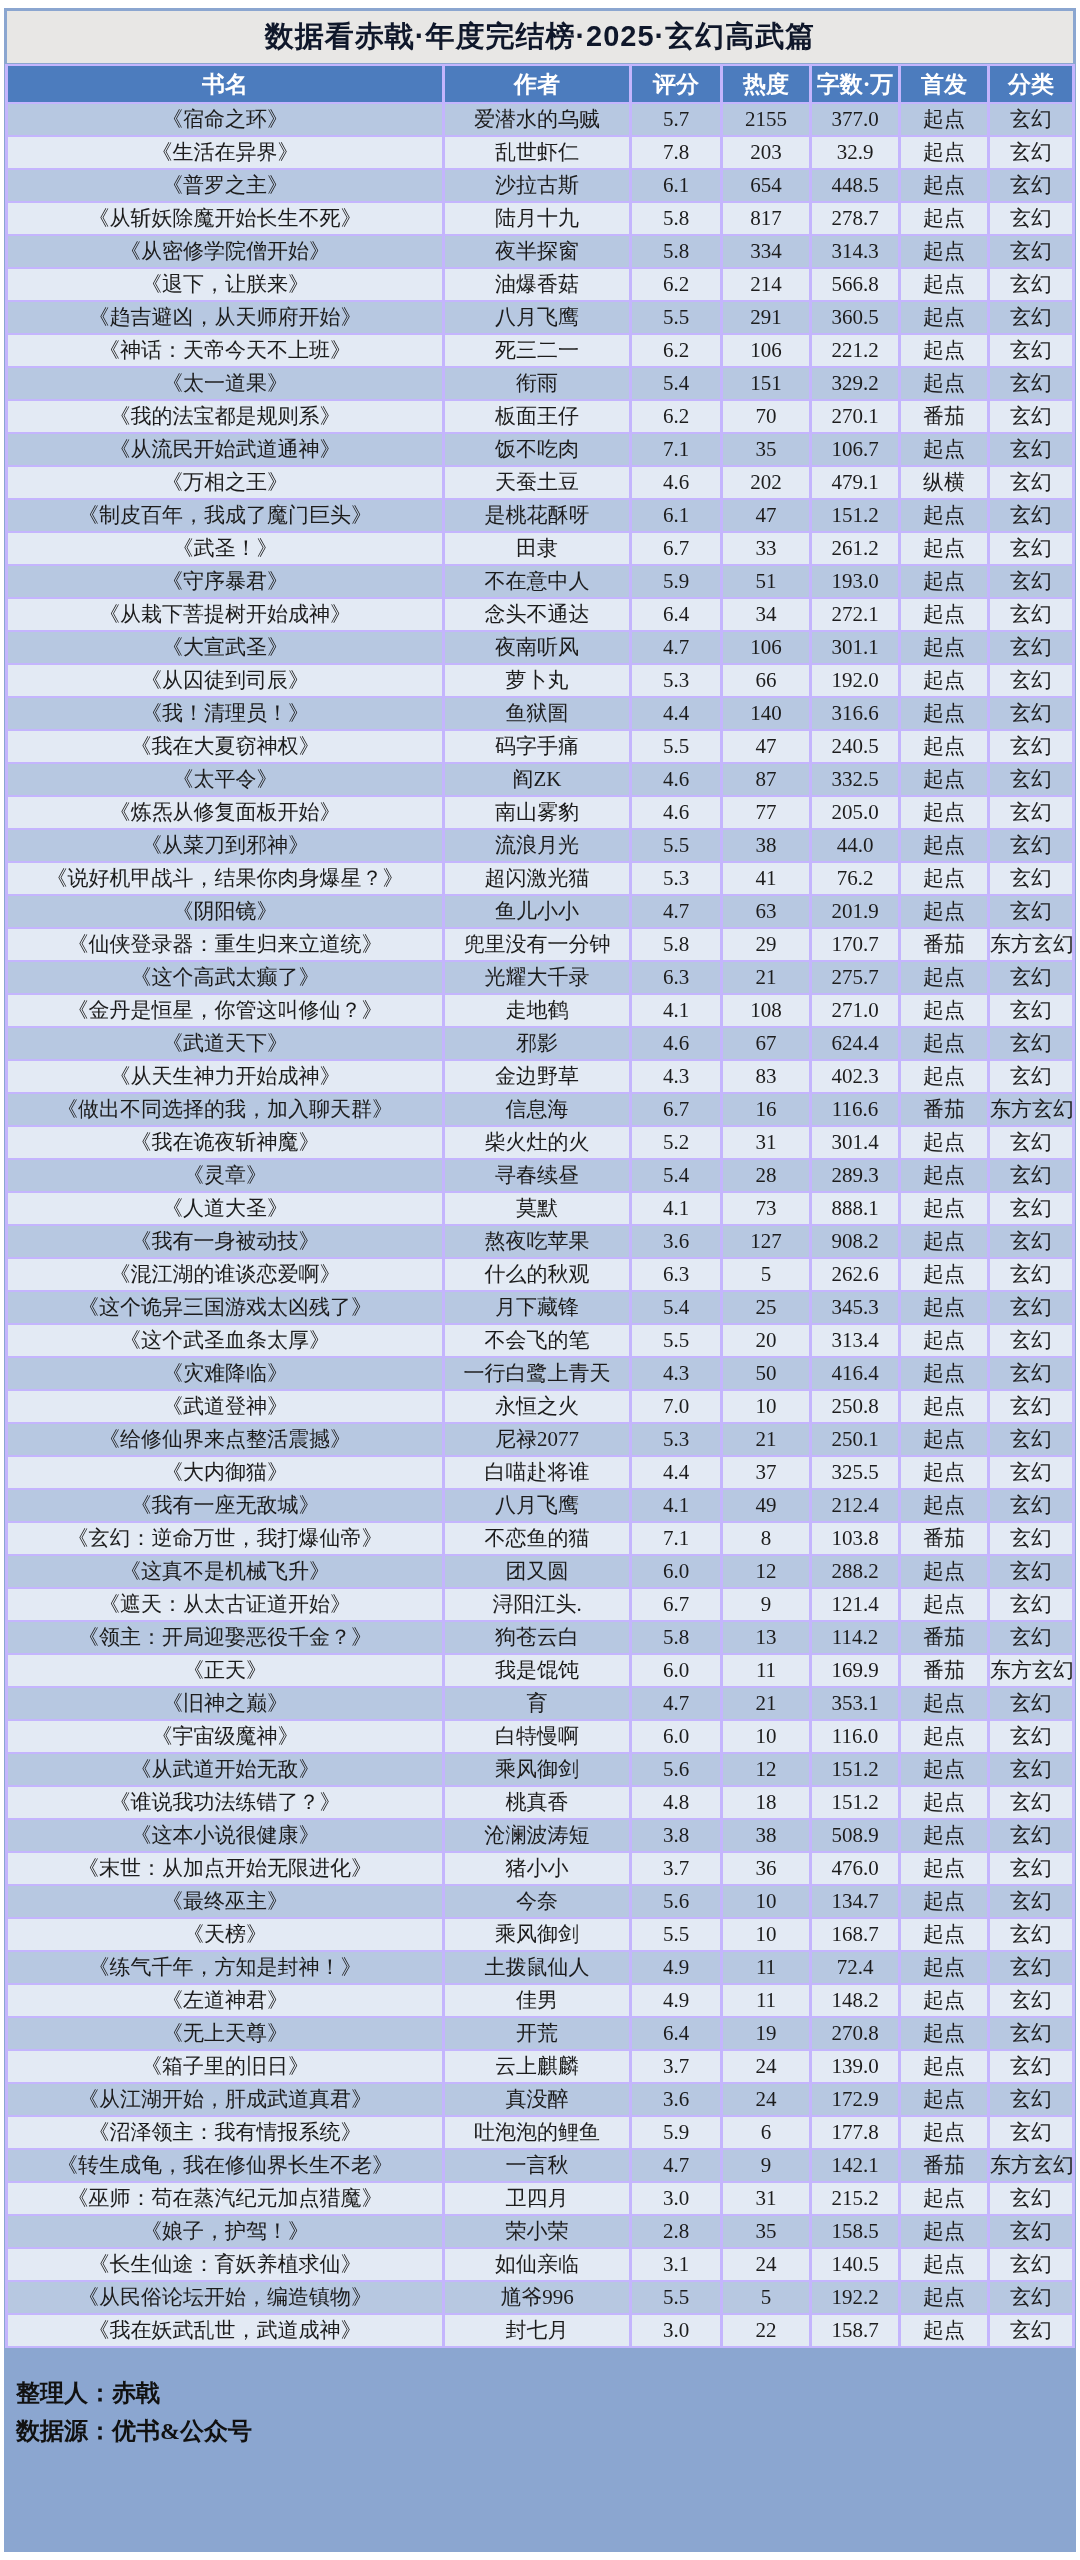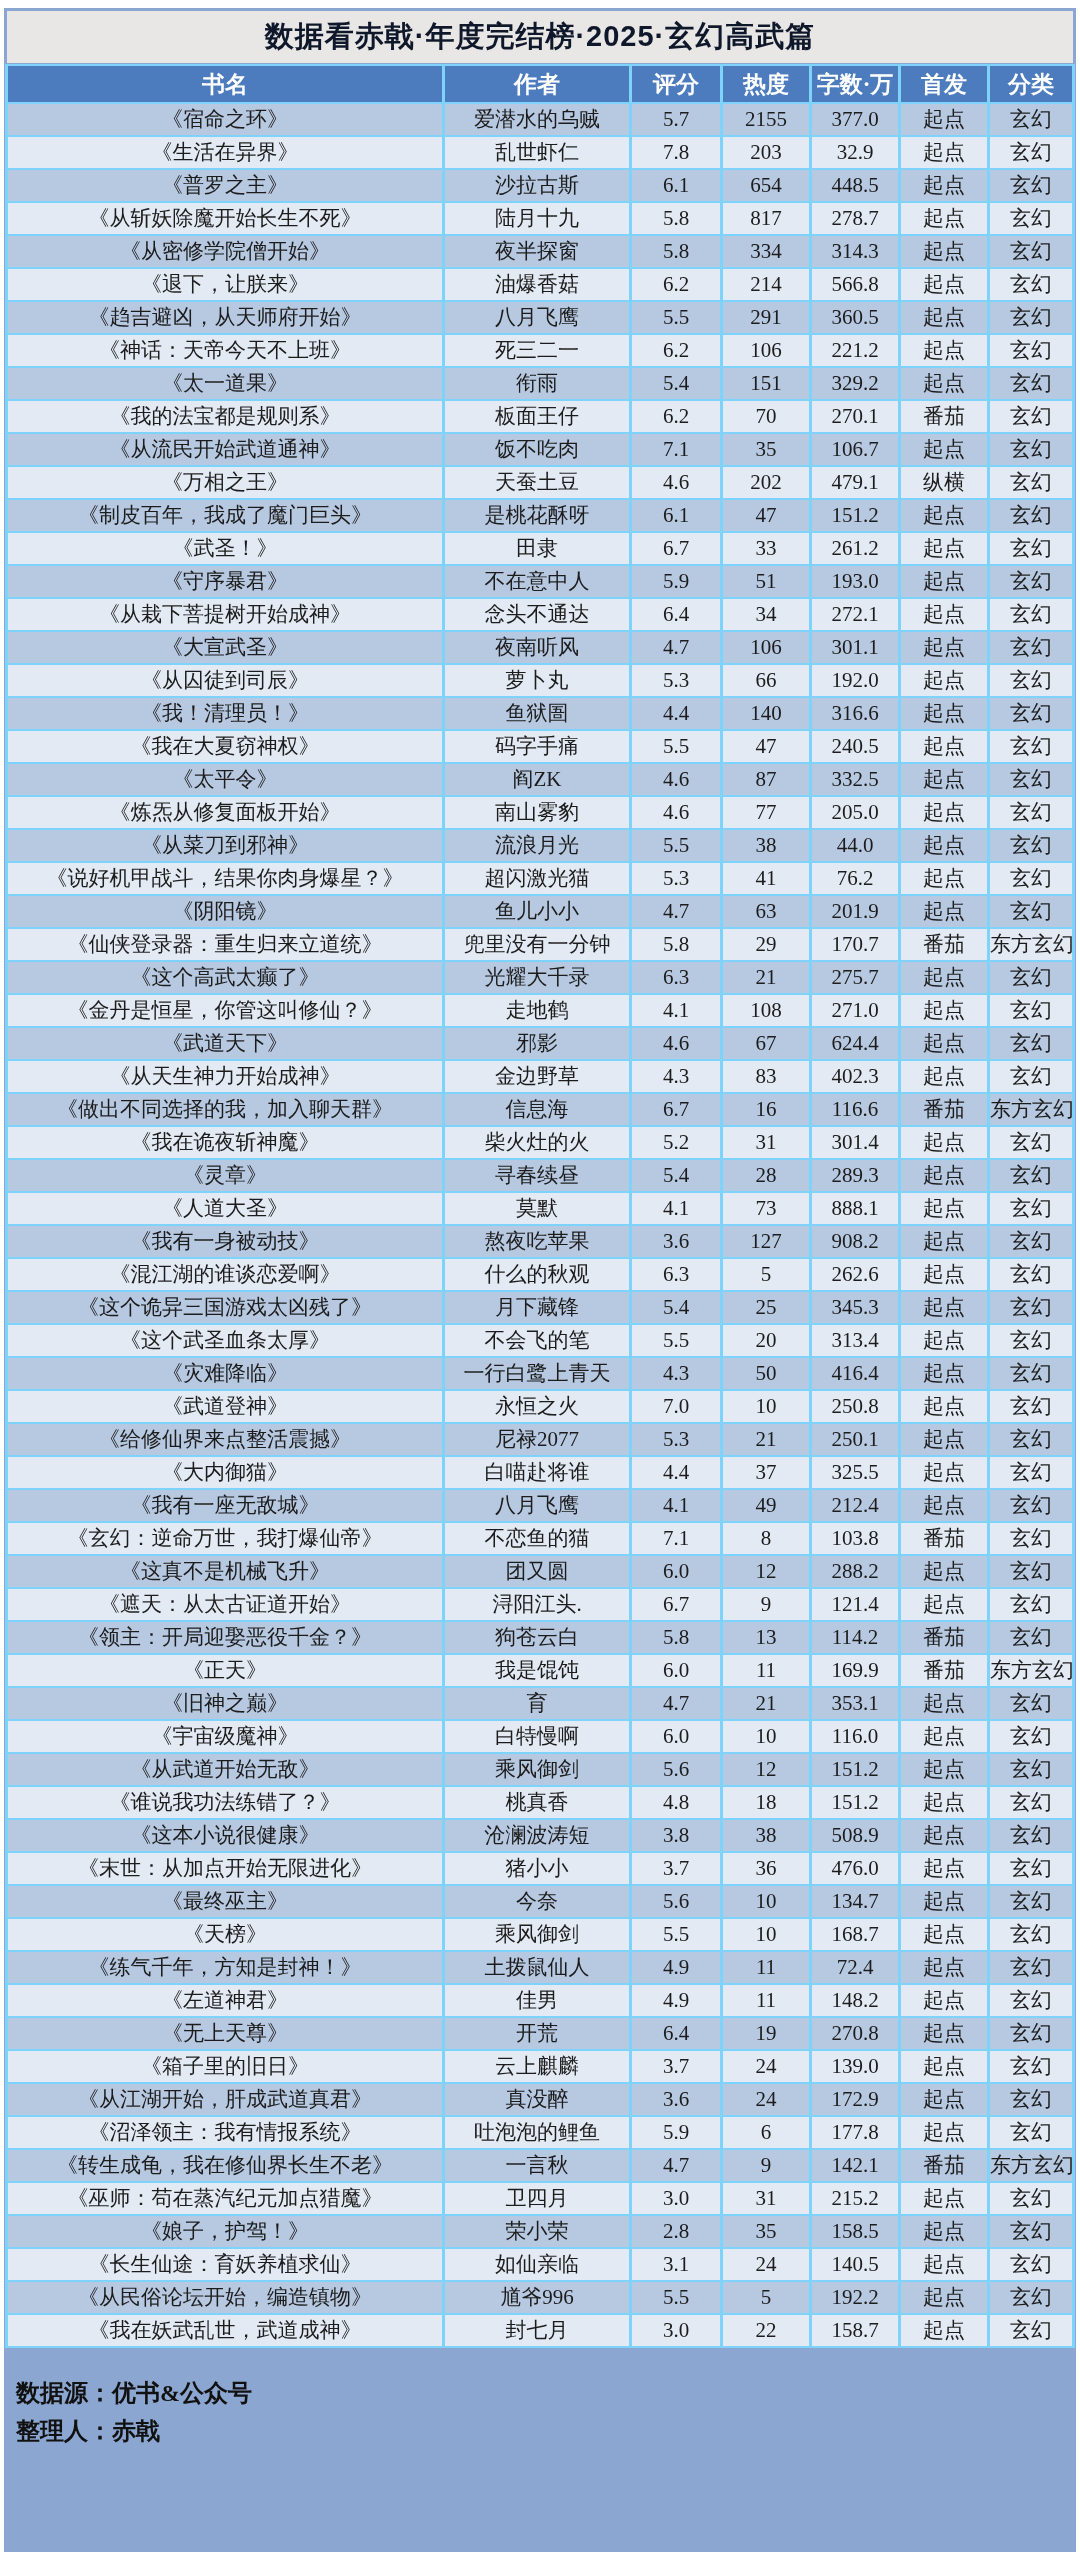--- a/index.html
+++ b/index.html
@@ -12,21 +12,21 @@
     background:#8ba6d0;
   }
   .title-bar{
     margin:3px 3px 0 3px;height:52px;background:#e8e7e5;
     display:flex;align-items:center;justify-content:center;
     font-family:"Liberation Sans","DejaVu Sans",sans-serif;
     font-weight:bold;font-size:29px;color:#0f172a;letter-spacing:1px;
   }
   table.rank{
     margin:1px 0 0 1px;width:1070px;table-layout:fixed;
-    border-collapse:separate;border-spacing:3px 2px;background:#7dd3fc;
+    border-collapse:separate;border-spacing:3px 2px;background:#c4b5fd;
   }
   col.c-book{width:434px;}
   col.c-author{width:184px;}
   col.c-rating{width:88px;}
   col.c-heat{width:86px;}
   col.c-words{width:86px;}
   col.c-platform{width:86px;}
   col.c-genre{width:82px;}
   th{
     background:#4c7cbe;color:#ffffff;height:36px;
@@ -681,16 +681,16 @@
           <td>3.0</td>
           <td>22</td>
           <td>158.7</td>
           <td>起点</td>
           <td>玄幻</td>
         </tr>
       </tbody>
   </table>
 
   <div class="footer">
+    <div>整理人：赤戟</div>
     <div>数据源：优书&amp;公众号</div>
-    <div>整理人：赤戟</div>
   </div>
 </div>
 
 </body></html>

